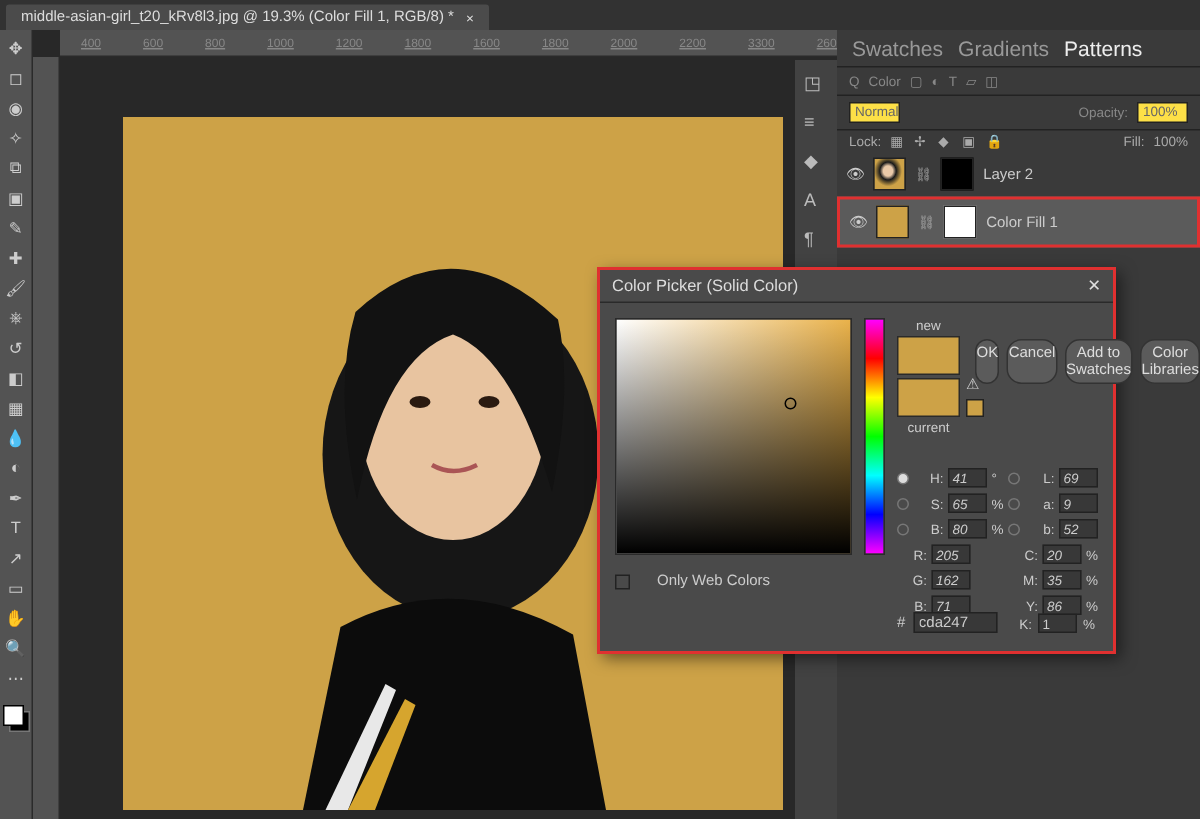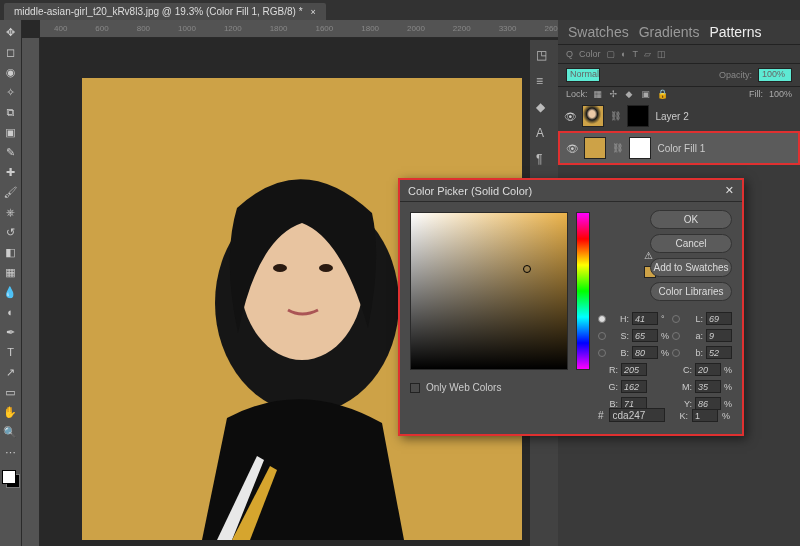--- a/index.html
+++ b/index.html
@@ -13,37 +13,37 @@
 
 .workspace { position: absolute; top: 20px; left: 0; right: 0; bottom: 0; display: flex; }
 .tool-col { width: 22px; background: #535353; display: flex; flex-direction: column; gap: 4px; padding: 4px 2px; align-items: center; border-right: 1px solid #2a2a2a; }
 .tool-col .tool { width: 16px; height: 16px; color: #ccc; display:flex; align-items:center; justify-content:center; font-size:11px; }
 .tool-col .swatches { margin-top: 6px; width: 18px; height: 18px; position: relative; }
 .tool-col .swatches .fg { width:14px; height:14px; background:#fff; border:1px solid #000; position:absolute; top:0; left:0; }
 .tool-col .swatches .bg { width:14px; height:14px; background:#000; border:1px solid #777; position:absolute; bottom:0; right:0; }
 
 .canvas-wrap { flex: 1; background: #282828; position: relative; overflow: hidden; }
 .ruler-h { position:absolute; top:0; left:18px; right:0; height:18px; background:#535353; border-bottom:1px solid #2a2a2a; display:flex; align-items:center; overflow:hidden; color:#888; font-size:8px; }
-.ruler-h span { margin: 0 14px; }
+.ruler-h span { margin: 0 14px; text-decoration: underline; }
 .ruler-v { position:absolute; top:18px; left:0; width:18px; bottom:0; background:#535353; border-right:1px solid #2a2a2a; }
 .canvas { position:absolute; top:58px; left:60px; width:440px; height:462px; background:#d1a347; }
 .photo { position:absolute; top:58px; left:60px; width:440px; height:462px; display:flex; align-items:center; justify-content:center; }
 .photo svg { width:100%; height:100%; }
 
 .right-col { width: 242px; background: #3a3a3a; display:flex; flex-direction:column; }
 .mini-icons { width: 28px; background:#424242; position:absolute; top:20px; right:242px; bottom:0; display:flex; flex-direction:column; gap:10px; padding-top:8px; align-items:center; }
 .mini-icons div { width:16px; height:16px; color:#bbb; font-size:12px; }
 
 .panel-tabs { display:flex; gap:10px; padding:4px 10px; font-size:14px; background:#3a3a3a; border-bottom:1px solid #222; }
 .panel-tabs span { color:#999; }
 .panel-tabs .active { color:#eee; }
 .sub-row { display:flex; gap:10px; padding:6px 10px; font-size:10px; border-bottom:1px solid #222;}
 .layers-head { display:flex; gap:12px; padding:4px 10px; }
 .layers-ctl { padding:4px 8px; display:flex; align-items:center; gap:6px; font-size:9px; color:#888; border-bottom:1px solid #222;}
-.layers-ctl .field { background:#5eead4; border:1px solid #222; padding:0 3px; width:34px; height:14px; color:#666; }
+.layers-ctl .field { background:#fde047; border:1px solid #222; padding:0 3px; width:34px; height:14px; color:#666; }
 .lock-row { display:flex; align-items:center; gap:6px; padding:2px 8px; font-size:9px; color:#aaa; }
 .lock-row .tiny { width:10px; height:10px; display:inline-block; }
 .layer { display:flex; align-items:center; gap:6px; padding:4px 6px; font-size:10px; }
 .layer.selected { background:#5b5b5b; border:2px solid #e03030; }
 .eye { width:12px; text-align:center; }
 .thumb { width:22px; height:22px; border:1px solid #222; background:#cda247; }
 .thumb.photo-t { background: radial-gradient(ellipse at 45% 40%, #eac9a8 20%, #1a1a1a 35%, #cda247 60%); }
 .mask { width:22px; height:22px; border:1px solid #222; background:#fff; }
 .mask.black { background:#000; }
 .link { font-size:9px; color:#aaa; }
@@ -53,24 +53,24 @@
 .dialog-title { display:flex; justify-content:space-between; align-items:center; padding:4px 8px; font-size:11px; color:#ddd; border-bottom:1px solid #2a2a2a; }
 .dialog-body { position:relative; padding:10px; height: calc(100% - 24px); }
 .color-field { position:absolute; top:10px; left:10px; width:158px; height:158px;
   background: linear-gradient(to top, #000, rgba(0,0,0,0)), linear-gradient(to right, #fff, #eab24a); border:1px solid #2a2a2a;}
 .color-field .ring { position:absolute; width:8px; height:8px; border:1px solid #000; border-radius:50%; top:52px; left:112px; }
 .hue-strip { position:absolute; top:10px; left:176px; width:14px; height:158px; background: linear-gradient(to top, #f0f, #00f, #0ff, #0f0, #ff0, #f00, #f0f); border:1px solid #2a2a2a; }
 .newcur { position:absolute; top:10px; left:198px; width:42px; font-size:9px; text-align:center; color:#ccc; }
 .newcur .sw { width:42px; height:26px; background:#cda247; border:1px solid #2a2a2a; margin:2px 0; }
 .warn-icons { position:absolute; top:48px; left:244px; display:flex; flex-direction:column; gap:4px; }
 .warn-icons div { width:12px; height:12px; font-size:10px; }
-.buttons { position:absolute; top:8px; right:10px; width:82px; display:flex; flex-direction:column; gap:5px; }
+.buttons { position:absolute; top:24px; right:10px; width:82px; display:flex; flex-direction:row; gap:5px; }
 .btn { background:#5b5b5b; border:1px solid #333; border-radius:10px; color:#ddd; font-size:10px; padding:3px 0; text-align:center; }
 
-.webcolors { position:absolute; top:180px; left:10px; display:flex; align-items:center; gap:6px; font-size:10px; color:#ccc; }
+.webcolors { position:absolute; top:180px; left:10px; display:flex; align-items:center; gap:18px; font-size:10px; color:#ccc; }
 .webcolors .cb { width:10px; height:10px; border:1px solid #222; background:#4a4a4a; }
 
 .fields { position:absolute; top:110px; left:198px; right:10px; font-size:9px; color:#ccc; display:grid; grid-template-columns: 74px 74px; row-gap:4px; }
 .fld { display:flex; align-items:center; gap:3px; }
 .fld label { width:20px; text-align:right; }
 .fld .radio { width:8px; height:8px; border:1px solid #777; border-radius:50%; display:inline-block; }
 .fld .radio.sel { background:#ddd; }
 .fld input { width:26px; height:13px; background:#383838; border:1px solid #222; color:#ccc; font-size:9px; padding:0 2px;font-style:italic; }
 .fld .unit { width:10px; }
 .hexrow { position:absolute; bottom:10px; left:198px; display:flex; align-items:center; gap:5px; font-size:10px; }
@@ -212,20 +212,26 @@
 <div class="dialog">
   <div class="dialog-title">
     <span>Color Picker (Solid Color)</span>
     <span>✕</span>
   </div>
   <div class="dialog-body">
     <div class="color-field">
       <div class="ring"></div>
     </div>
     <div class="hue-strip"></div>
+    <div class="newcur">
+      <div>new</div>
+      <div class="sw"></div>
+      <div class="sw"></div>
+      <div>current</div>
+    </div>
     <div class="warn-icons">
       <div>⚠</div>
       <div style="background:#cda247;border:1px solid #222"></div>
     </div>
     <div class="buttons">
       <div class="btn">OK</div>
       <div class="btn">Cancel</div>
       <div class="btn">Add to Swatches</div>
       <div class="btn">Color Libraries</div>
     </div>

